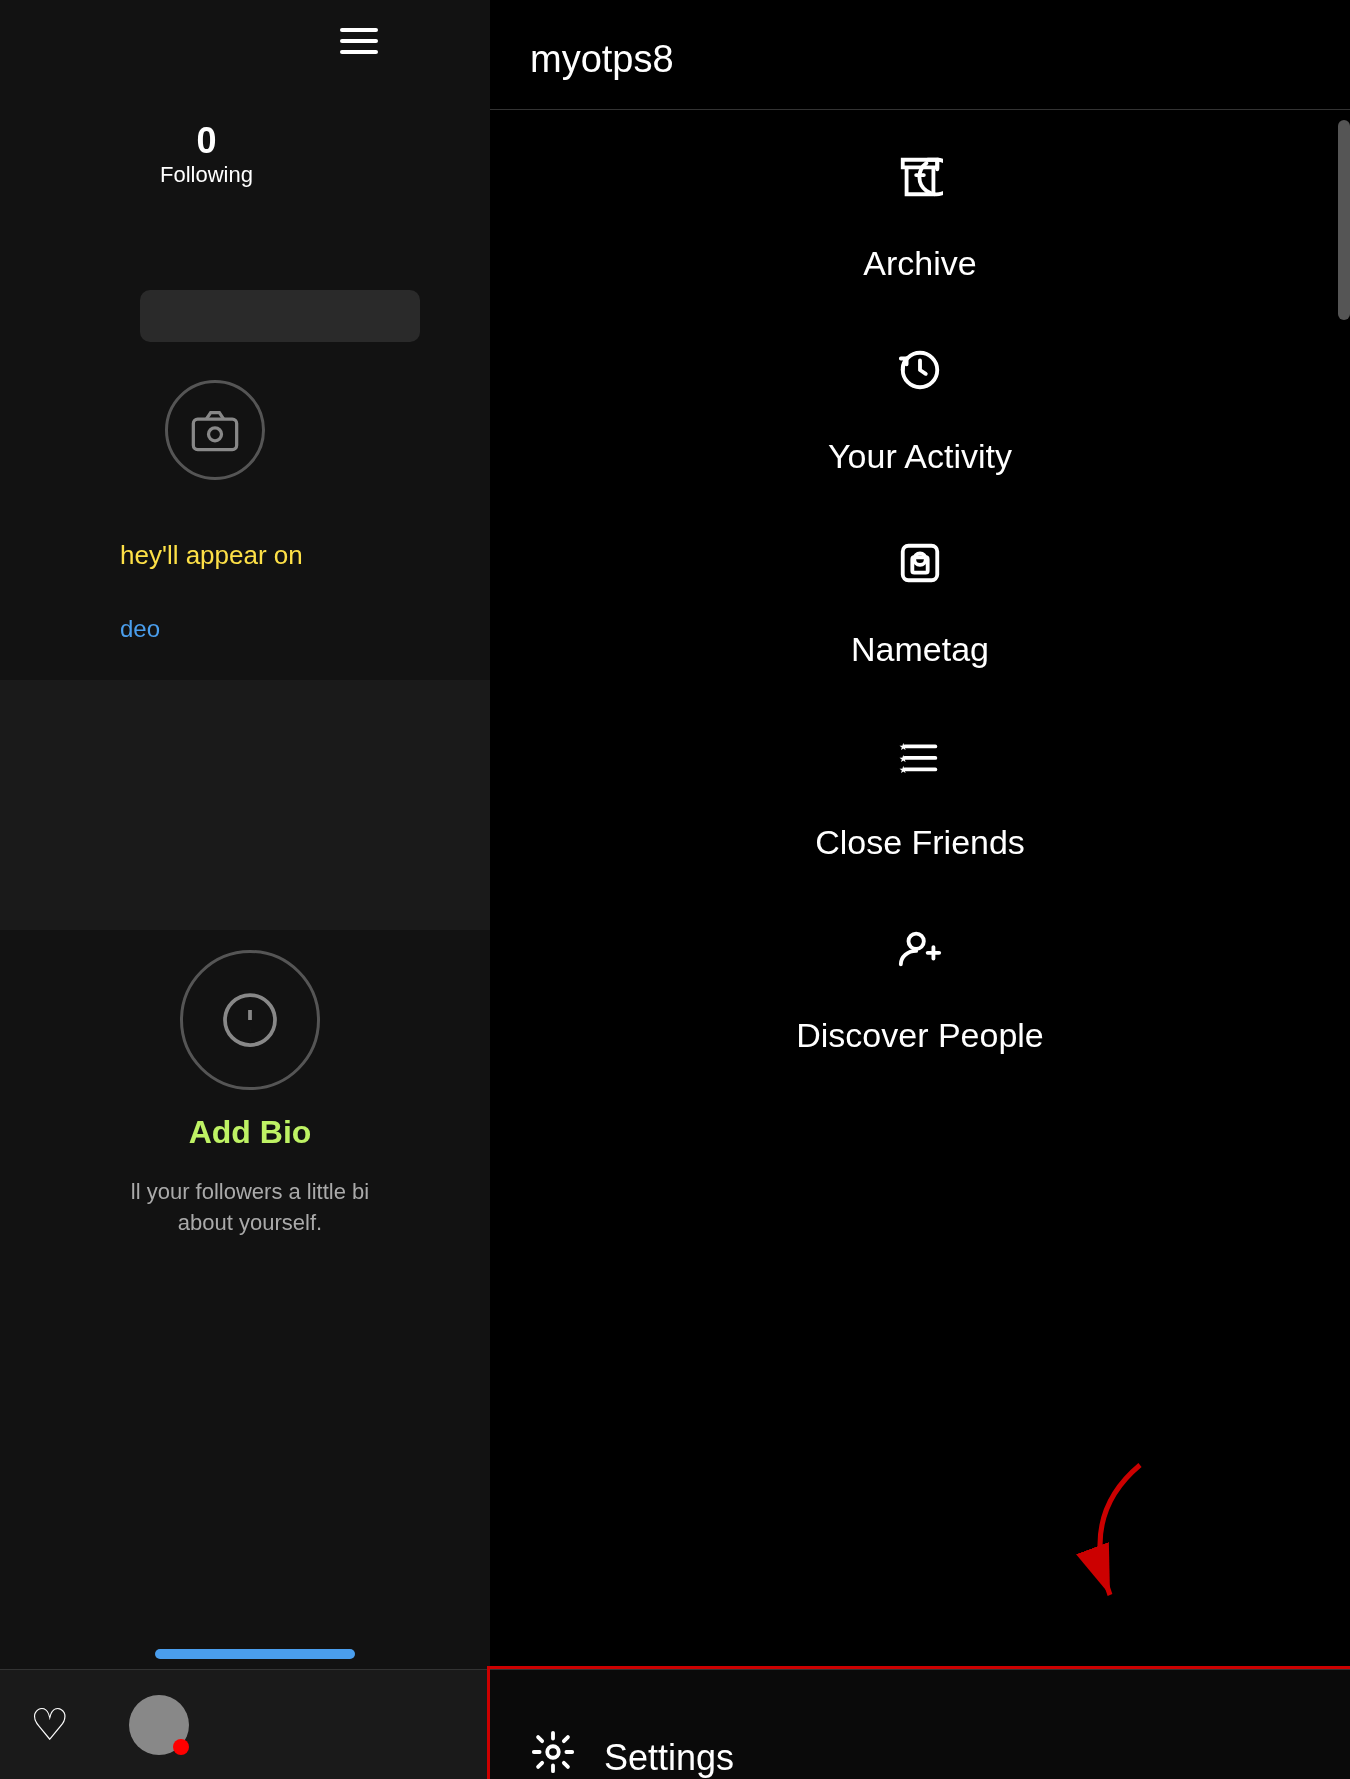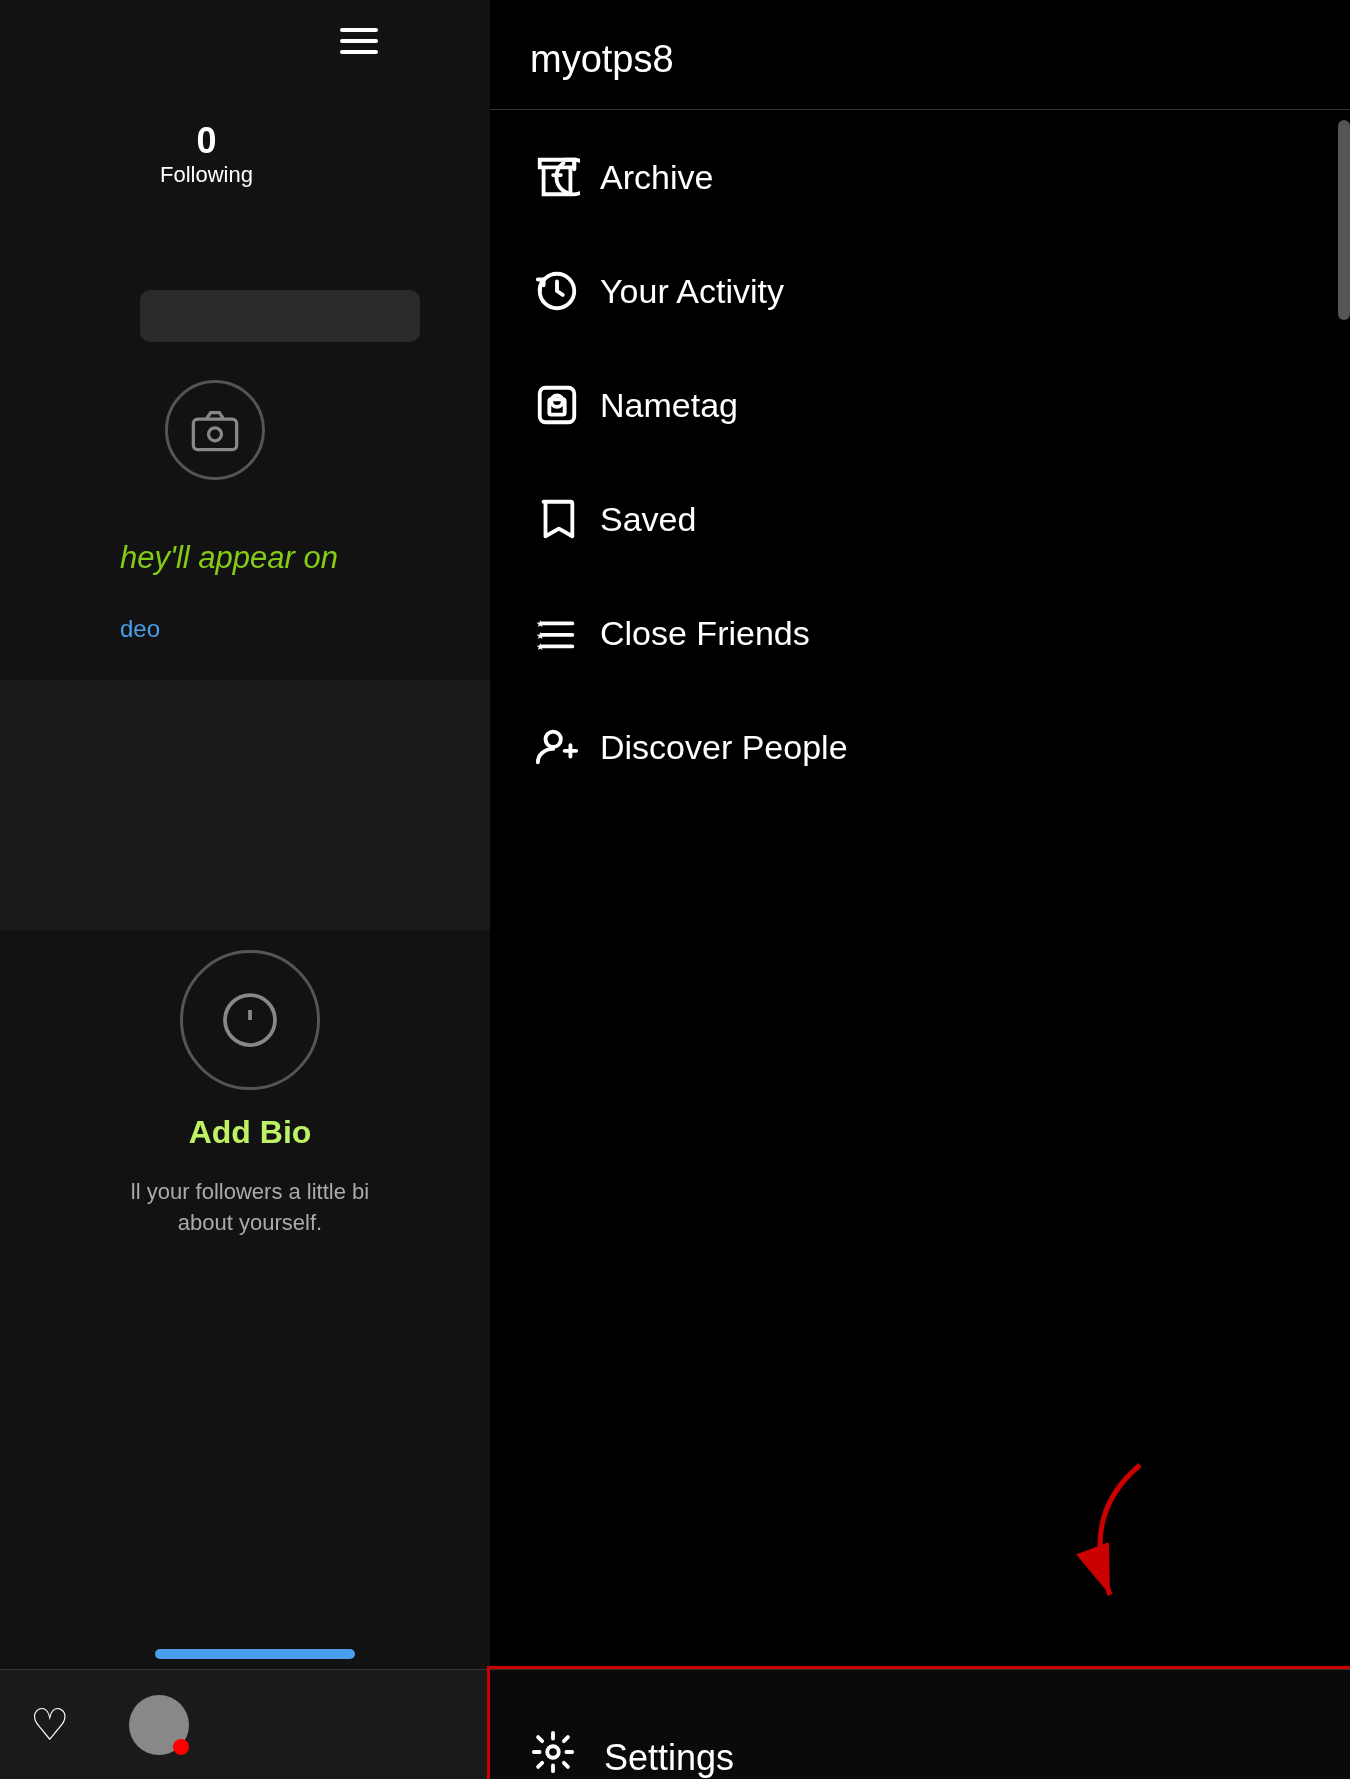--- a/index.html
+++ b/index.html
@@ -92,23 +92,22 @@
       align-items: center;
       justify-content: center;
       color: #888;
     }
 
     
     .appear-text {
       position: absolute;
       top: 540px;
       left: 120px;
-      color: #84cc16;
-      font-size: 31px;
-      font-style: italic;
+      color: #fde047;
+      font-size: 26px;
     }
 
     
     .deo-link {
       position: absolute;
       top: 615px;
       left: 120px;
       color: #4a9eed;
       font-size: 24px;
     }
@@ -232,21 +231,22 @@
       top: 120px;
       left: 0;
       width: 100%;
       list-style: none;
     }
     .menu-item {
       display: flex;
       align-items: center;
       padding: 30px 40px;
       cursor: pointer;
-      gap: 16px;
+      gap: 40px;
+      flex-direction: column;
     }
     .menu-icon {
       width: 54px;
       height: 54px;
       display: flex;
       align-items: center;
       justify-content: center;
       flex-shrink: 0;
     }
     .menu-icon svg {
@@ -402,28 +402,20 @@
       <div class="menu-icon">
         <svg viewBox="0 0 24 24">
           <rect x="3" y="3" width="18" height="18" rx="3"></rect>
           <circle cx="12" cy="10" r="3"></circle>
           <rect x="8" y="9" width="8" height="8" rx="1"></rect>
         </svg>
       </div>
       <span class="menu-label">Nametag</span>
     </li>
 
-    <li class="menu-item">
-      <div class="menu-icon">
-        <svg viewBox="0 0 24 24">
-          <path d="M5 3h14a1 1 0 011 1v17l-7-4-7 4V4a1 1 0 011-1z" stroke-linecap="round" stroke-linejoin="round"></path>
-        </svg>
-      </div>
-      <span class="menu-label">Saved</span>
-    </li>
 
     <li class="menu-item">
       <div class="menu-icon">
         <svg viewBox="0 0 24 24">
           <line x1="4" y1="7" x2="20" y2="7" stroke-linecap="round"></line>
           <line x1="4" y1="13" x2="20" y2="13" stroke-linecap="round"></line>
           <line x1="4" y1="19" x2="20" y2="19" stroke-linecap="round"></line>
 
           <text x="1" y="9" font-size="5" fill="white" stroke="none">★</text>
           <text x="1" y="15" font-size="5" fill="white" stroke="none">★</text>

